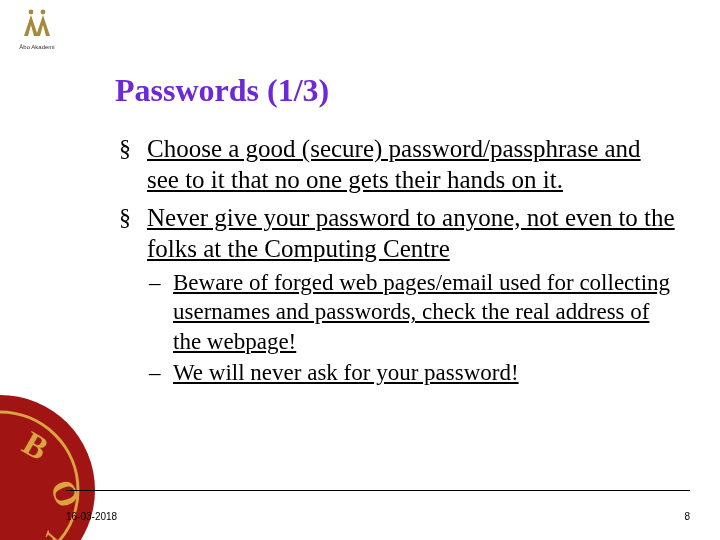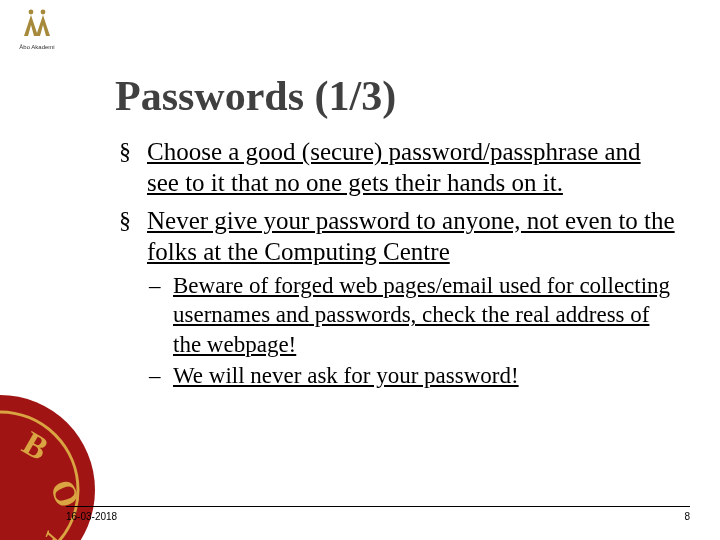--- a/index.html
+++ b/index.html
@@ -32,24 +32,24 @@
     width: 200px;
     height: 200px;
   }
   .content {
     position: absolute;
     left: 115px;
     top: 72px;
     width: 560px;
   }
   .title {
-    font-size: 42px;
+    font-size: 32px;
     font-weight: bold;
-    color: #404040;
-    margin-bottom: 16px;
+    color: #6d28d9;
+    margin-bottom: 24px;
   }
   .bullets {
     list-style: none;
     color: #000;
   }
   .bullets > li {
     position: relative;
     padding-left: 32px;
     font-size: 25px;
     line-height: 1.25;
@@ -80,21 +80,21 @@
     position: absolute;
     left: 2px;
     top: 0;
   }
   .footer {
     position: absolute;
     bottom: 18px;
     left: 66px;
     right: 30px;
     border-top: 1px solid #000;
-    padding-top: 4px;
+    padding-top: 20px;
     font-family: Arial, sans-serif;
     font-size: 10px;
     color: #000;
     display: flex;
     justify-content: space-between;
     align-items: center;
   }
   .footer-center {
     position: absolute;
     left: 50%;

